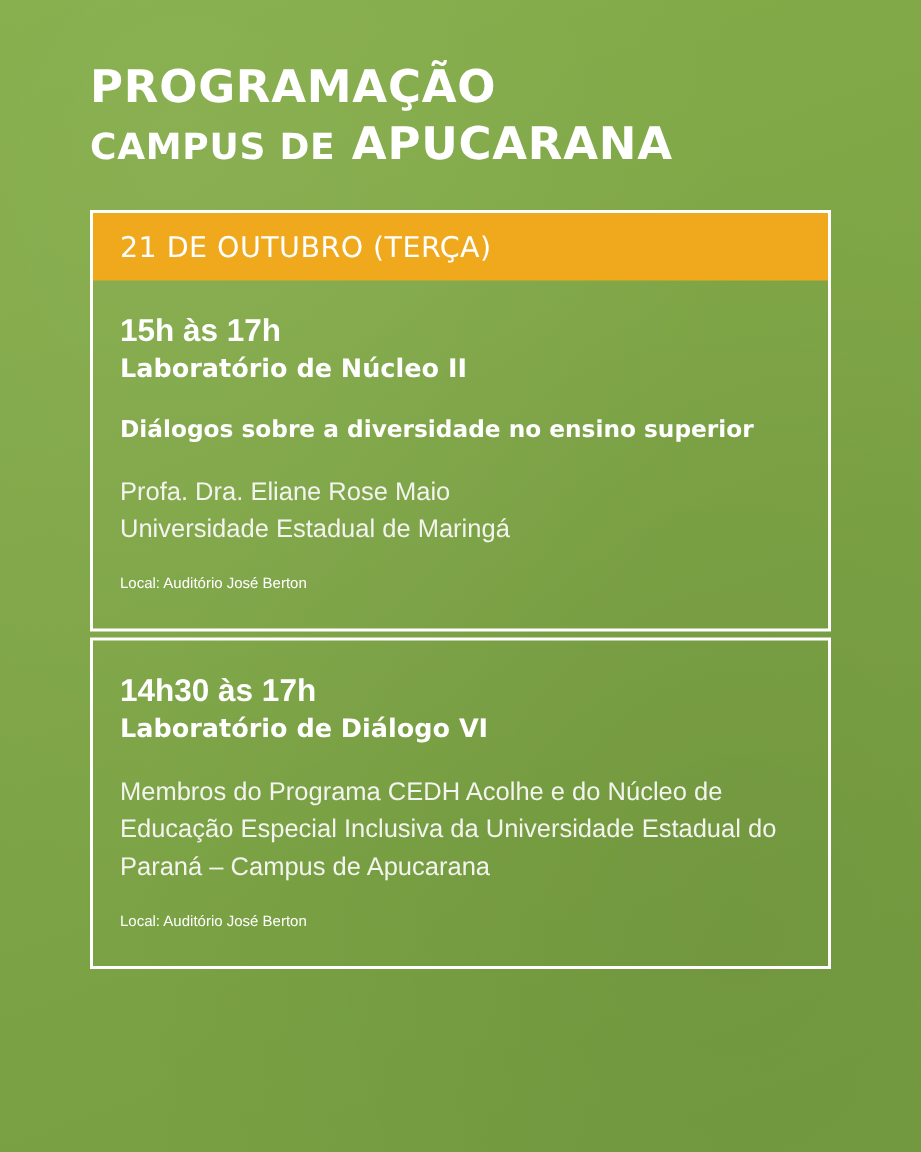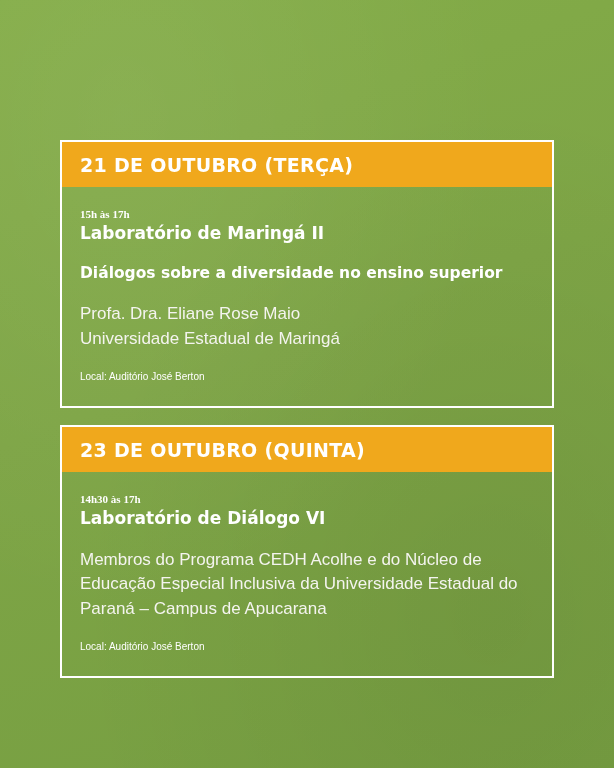--- a/index.html
+++ b/index.html
@@ -54,36 +54,36 @@
   .card-1 { top: 140px; }
   .card-2 { top: 425px; }
 
   .card-header {
     background: #f0a81c;
     padding: 12px 18px 11px 18px;
     box-sizing: border-box;
   }
   .card-header .date-text {
     font-family: "DejaVu Sans", sans-serif;
-    font-weight: bold;
+    font-weight: normal;
     font-size: 19px;
     color: #ffffff;
     letter-spacing: 0.3px;
     text-transform: uppercase;
     white-space: nowrap;
   }
   .card-body {
     padding: 20px 18px 22px 18px;
     box-sizing: border-box;
     color: #ffffff;
   }
   .time {
-    font-family: Liberation Serif, serif;
+    font-family: Liberation Sans, sans-serif;
     font-weight: bold;
-    font-size: 11px;
+    font-size: 21px;
     line-height: 1.35;
     margin: 0 0 0 0;
   }
   .lab {
     font-family: "DejaVu Sans", sans-serif;
     font-weight: bold;
     font-size: 17px;
     line-height: 1.35;
     margin: 0 0 18px 0;
   }
@@ -109,38 +109,42 @@
     line-height: 1.4;
     margin: 0;
     color: #ffffff;
   }
 </style>
 </head>
 <body>
 
 <div class="poster">
 
+  <div class="title-block">
+    <div class="title-line1">PROGRAMAÇÃO</div>
+    <div class="title-line2">
+      <span class="small">CAMPUS DE</span>
+      <span class="big">APUCARANA</span>
+    </div>
+  </div>
 
   <div class="card card-1">
     <div class="card-header">
       <div class="date-text">21 DE OUTUBRO (TERÇA)</div>
     </div>
     <div class="card-body">
       <div class="time">15h às 17h</div>
-      <div class="lab">Laboratório de Maringá II</div>
+      <div class="lab">Laboratório de Núcleo II</div>
       <div class="topic">Diálogos sobre a diversidade no ensino superior</div>
       <div class="speaker">Profa. Dra. Eliane Rose Maio<br>Universidade Estadual de Maringá</div>
       <div class="place">Local: Auditório José Berton</div>
     </div>
   </div>
 
   <div class="card card-2">
-    <div class="card-header">
-      <div class="date-text">23 DE OUTUBRO (QUINTA)</div>
-    </div>
     <div class="card-body">
       <div class="time">14h30 às 17h</div>
       <div class="lab">Laboratório de Diálogo VI</div>
       <div class="speaker">Membros do Programa CEDH Acolhe e do Núcleo de Educação Especial Inclusiva da Universidade Estadual do Paraná – Campus de Apucarana</div>
       <div class="place">Local: Auditório José Berton</div>
     </div>
   </div>
 
 </div>
 

